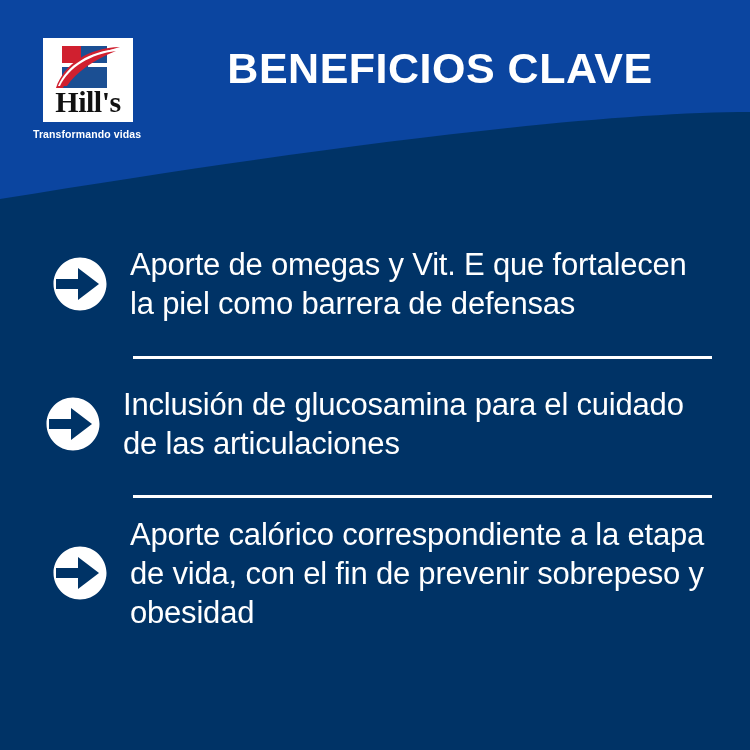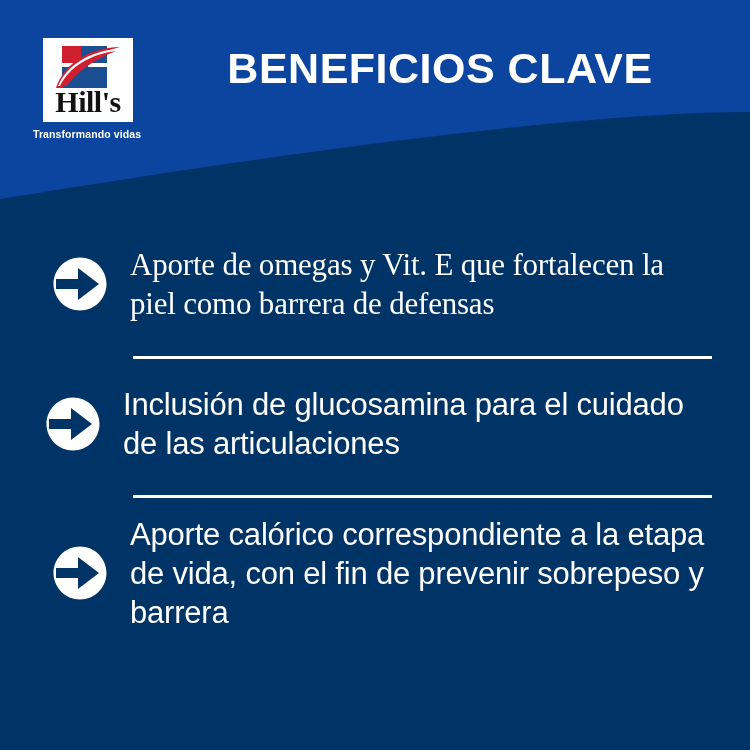--- a/index.html
+++ b/index.html
@@ -118,21 +118,21 @@
   .divider-wrap {
     padding: 0 38px 0 133px;
     box-sizing: border-box;
   }
   .divider {
     height: 3px;
     background: #ffffff;
     width: 100%;
   }
 
-  .row-1 { height: 132px; font-family: Liberation Serif, serif; }
+  .row-1 { height: 132px; }
   .row-2 { height: 130px; padding-left: 45px; }
   .row-3 { height: 150px; }
   .gap-1 { height: 6px; }
   .gap-2 { height: 6px; }
 </style>
 </head>
 <body>
 
 <div class="canvas">
 
@@ -193,17 +193,17 @@
       <div class="divider"></div>
     </div>
 
     <div class="benefit-row row-3">
       <span class="arrow-icon">
         <svg width="56" height="56" viewBox="0 0 56 56" xmlns="http://www.w3.org/2000/svg">
           <path fill="#FFFFFF" fill-rule="evenodd" d="M28 1.5 C42.6 1.5 54.5 13.4 54.5 28 C54.5 42.6 42.6 54.5 28 54.5 C13.4 54.5 1.5 42.6 1.5 28 C1.5 13.4 13.4 1.5 28 1.5 Z
                M26 12 L26 23 L4 23 L4 33 L26 33 L26 44 L47 28 Z"></path>
         </svg>
       </span>
-      <span class="benefit-text">Aporte calórico correspondiente a la etapa de vida, con el fin de prevenir sobrepeso y barrera</span>
+      <span class="benefit-text">Aporte calórico correspondiente a la etapa de vida, con el fin de prevenir sobrepeso y obesidad</span>
     </div>
 
   </div>
 </div>
 
 </body></html>

